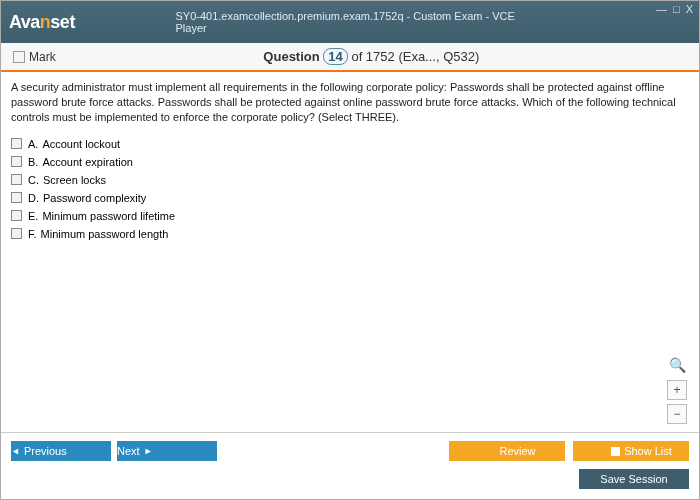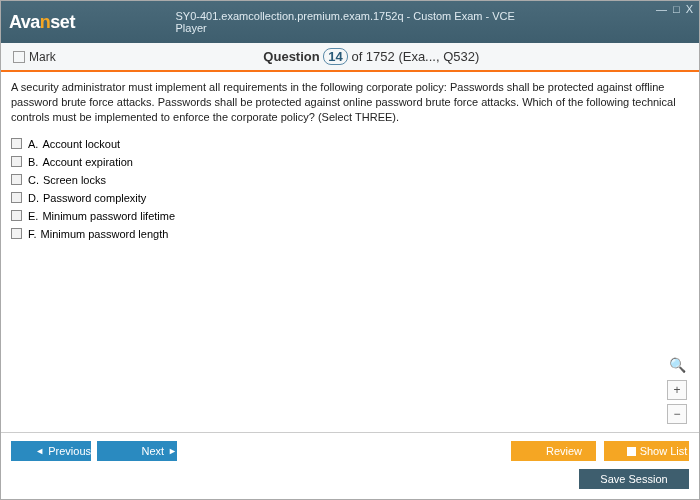--- a/index.html
+++ b/index.html
@@ -20,25 +20,25 @@
   .options { font-size:11px; }
   .opt { display:flex; align-items:center; padding:3px 0; }
   .opt .cb { width:11px; height:11px; border:1px solid #888; background:#f2f2f2; margin-right:6px; flex-shrink:0; }
   .opt .let { margin-right:4px; }
   .zoom-controls { position:absolute; right:12px; bottom:8px; display:flex; flex-direction:column; gap:4px; }
   .zoom-btn { width:20px; height:20px; border:1px solid #bbb; background:#fafafa; font-size:12px; text-align:center; line-height:18px; color:#555; cursor:pointer; }
   .mag { border:none; background:none; font-size:14px; color:#bbb; text-align:right; }
   .footer { border-top:1px solid #ccc; padding:8px 10px 10px 10px; background:#fff; }
   .row1 { display:flex; align-items:center; margin-bottom:8px; }
   .btn { font-size:11px; color:#fff; padding:4px 0; text-align:center; cursor:pointer; border:none; position:relative; }
-  .btn-blue { background:#2a8ac0; width:80px; margin-right:6px; display:flex; align-items:center; justify-content:flex-end; gap:4px; }
+  .btn-blue { background:#2a8ac0; width:100px; margin-right:6px; display:flex; align-items:center; justify-content:flex-start; gap:4px; }
   .btn-blue.prev::before { content:"◄"; font-size:9px; }
   .btn-blue.next::after { content:"►"; font-size:9px; }
   .spacer { flex:1; }
-  .btn-orange { background:#f5a623; width:85px; margin-left:8px; display:flex; align-items:center; justify-content:center; gap:4px;padding-left:21px; }
+  .btn-orange { background:#f5a623; width:116px; margin-left:8px; display:flex; align-items:center; justify-content:center; gap:4px;padding-left:21px; }
   .sq { width:9px; height:9px; background:#fff; display:inline-block; }
   .row2 { display:flex; justify-content:flex-end; gap:8px; }
   .btn-dark { background:#3e5e6e; width:110px; }
 </style>
 </head>
 <body>
 
 <div class="titlebar">
   <span class="logo">
     <span>Ava</span><span class="o">n</span><span>set</span>

